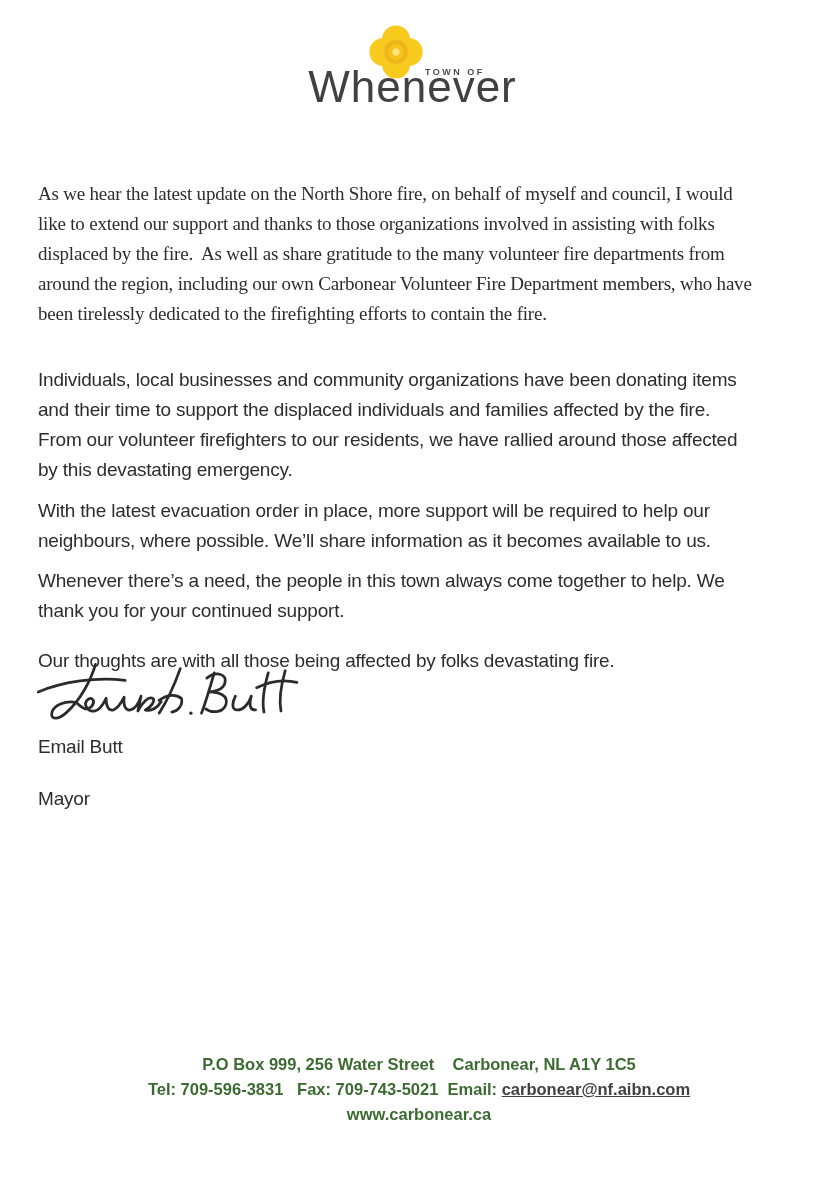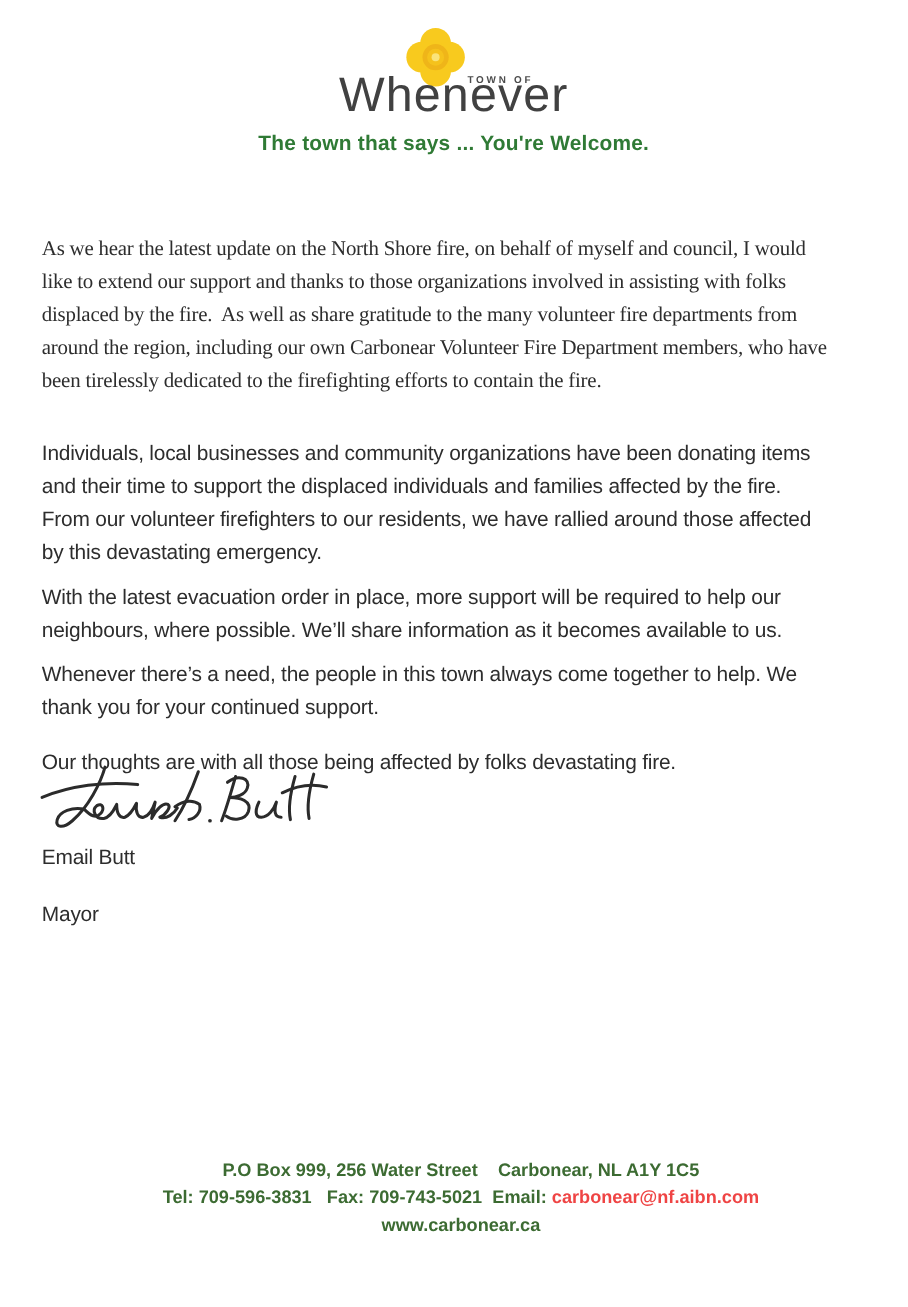--- a/index.html
+++ b/index.html
@@ -69,21 +69,22 @@
     right: 0;
     text-align: center;
     font-size: 16.5px;
     font-weight: 700;
     color: #3c6b32;
     line-height: 25px;
     padding-left: 13px;
   }
   .footer-line { white-space: pre-wrap; }
   .email-link {
-    color: #ef4444;
+    color: #404040;
+    text-decoration: underline;
     cursor: pointer;
   }
 </style>
 </head>
 <body>
 
 <div class="page">
 
   <div class="header">
     <div class="logo">
@@ -96,21 +97,20 @@
         </g>
         <circle cx="20" cy="20" r="8.5" fill="#efb519"></circle>
         <circle cx="20" cy="20" r="5.5" fill="#f5c21c"></circle>
         <circle cx="20" cy="20" r="2.6" fill="#fae47a"></circle>
       </svg>
       <div class="wordmark-wrap">
         <span class="town-of">TOWN OF</span>
         <span class="wordmark">Whenever</span>
       </div>
     </div>
-    <div class="tagline">The town that says ... You're Welcome.</div>
   </div>
 
   <div class="letter-body">
     <p class="para p1">As we hear the latest update on the North Shore fire, on behalf of myself and council, I would like to extend our support and thanks to those organizations involved in assisting with folks displaced by the fire.  As well as share gratitude to the many volunteer fire departments from around the region, including our own Carbonear Volunteer Fire Department members, who have been tirelessly dedicated to the firefighting efforts to contain the fire.</p>
     <p class="para p2">Individuals, local businesses and community organizations have been donating items and their time to support the displaced individuals and families affected by the fire.  From our volunteer firefighters to our residents, we have rallied around those affected by this devastating emergency.</p>
     <p class="para p3">With the latest evacuation order in place, more support will be required to help our neighbours, where possible. We’ll share information as it becomes available to us.</p>
     <p class="para p4">Whenever there’s a need, the people in this town always come together to help. We thank you for your continued support.</p>
     <p class="para p5">Our thoughts are with all those being affected by folks devastating fire.</p>
 
     <div class="signature-block">

